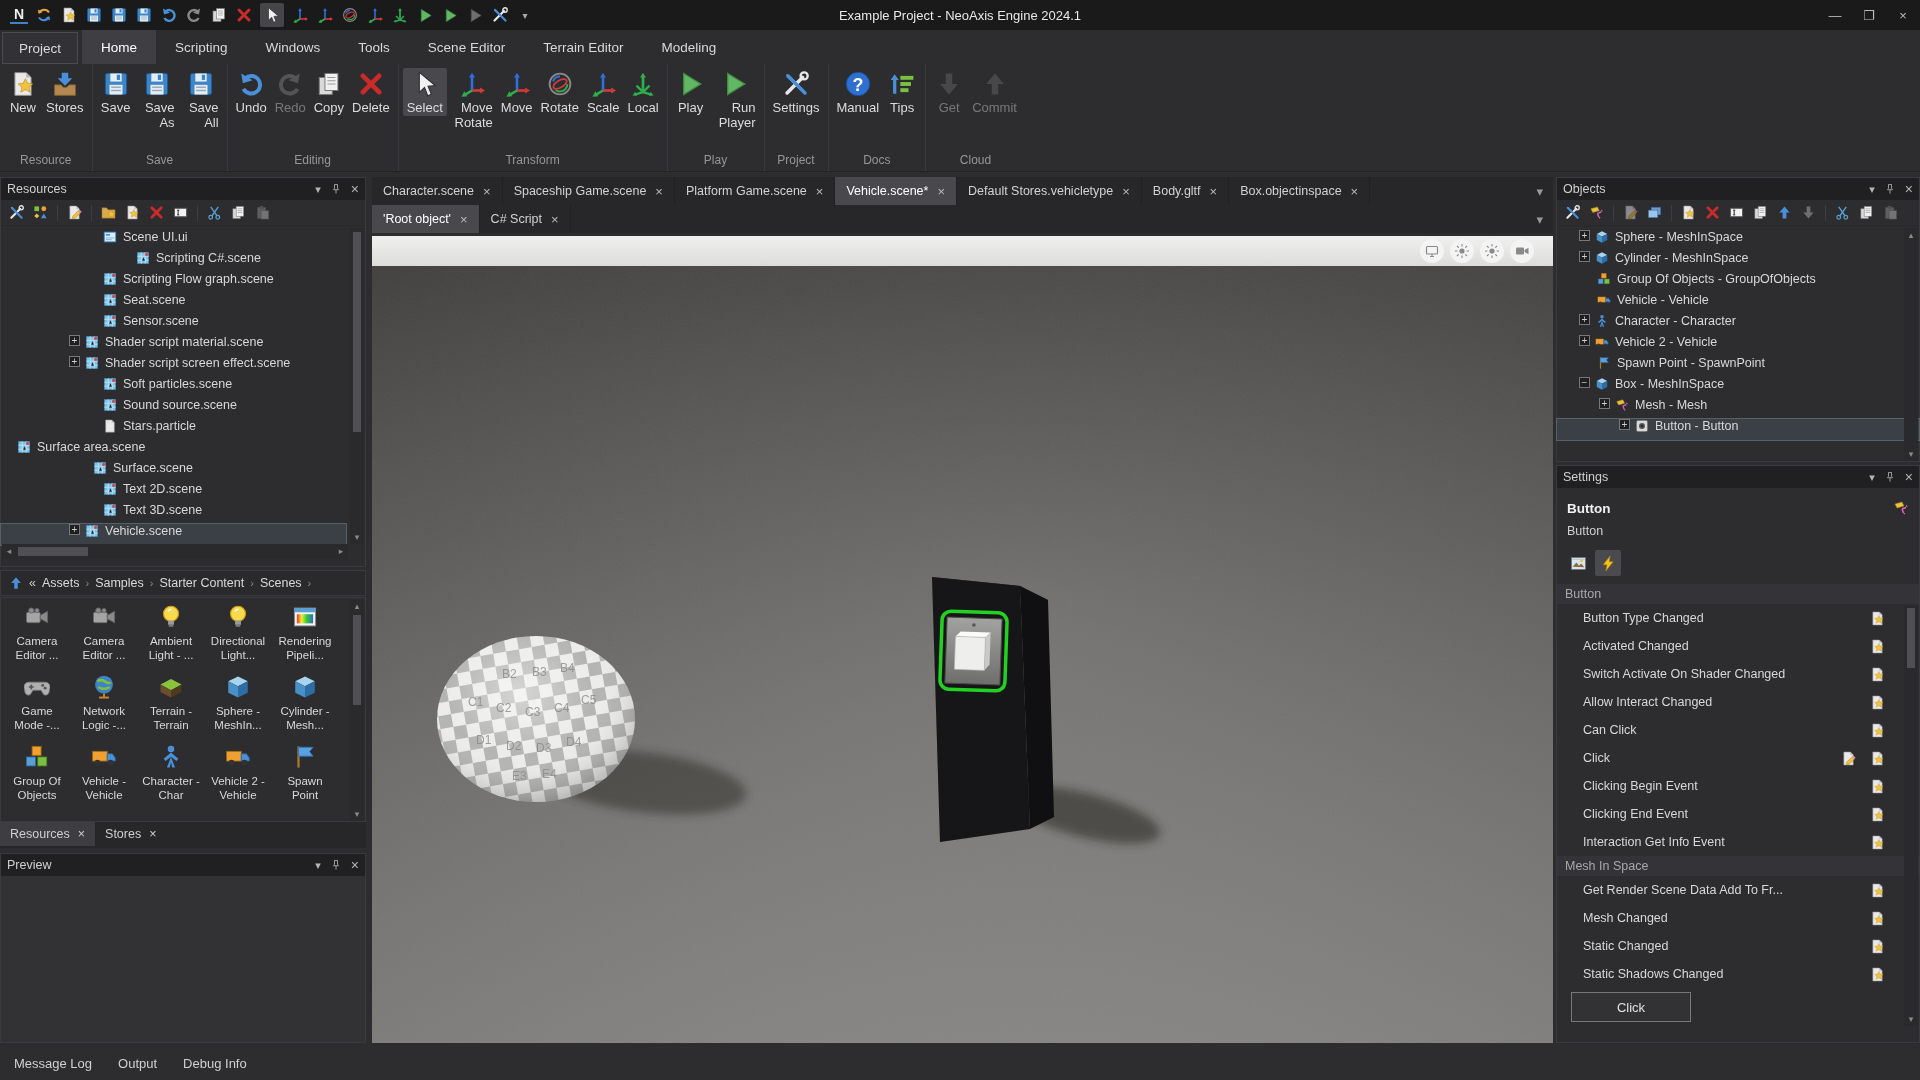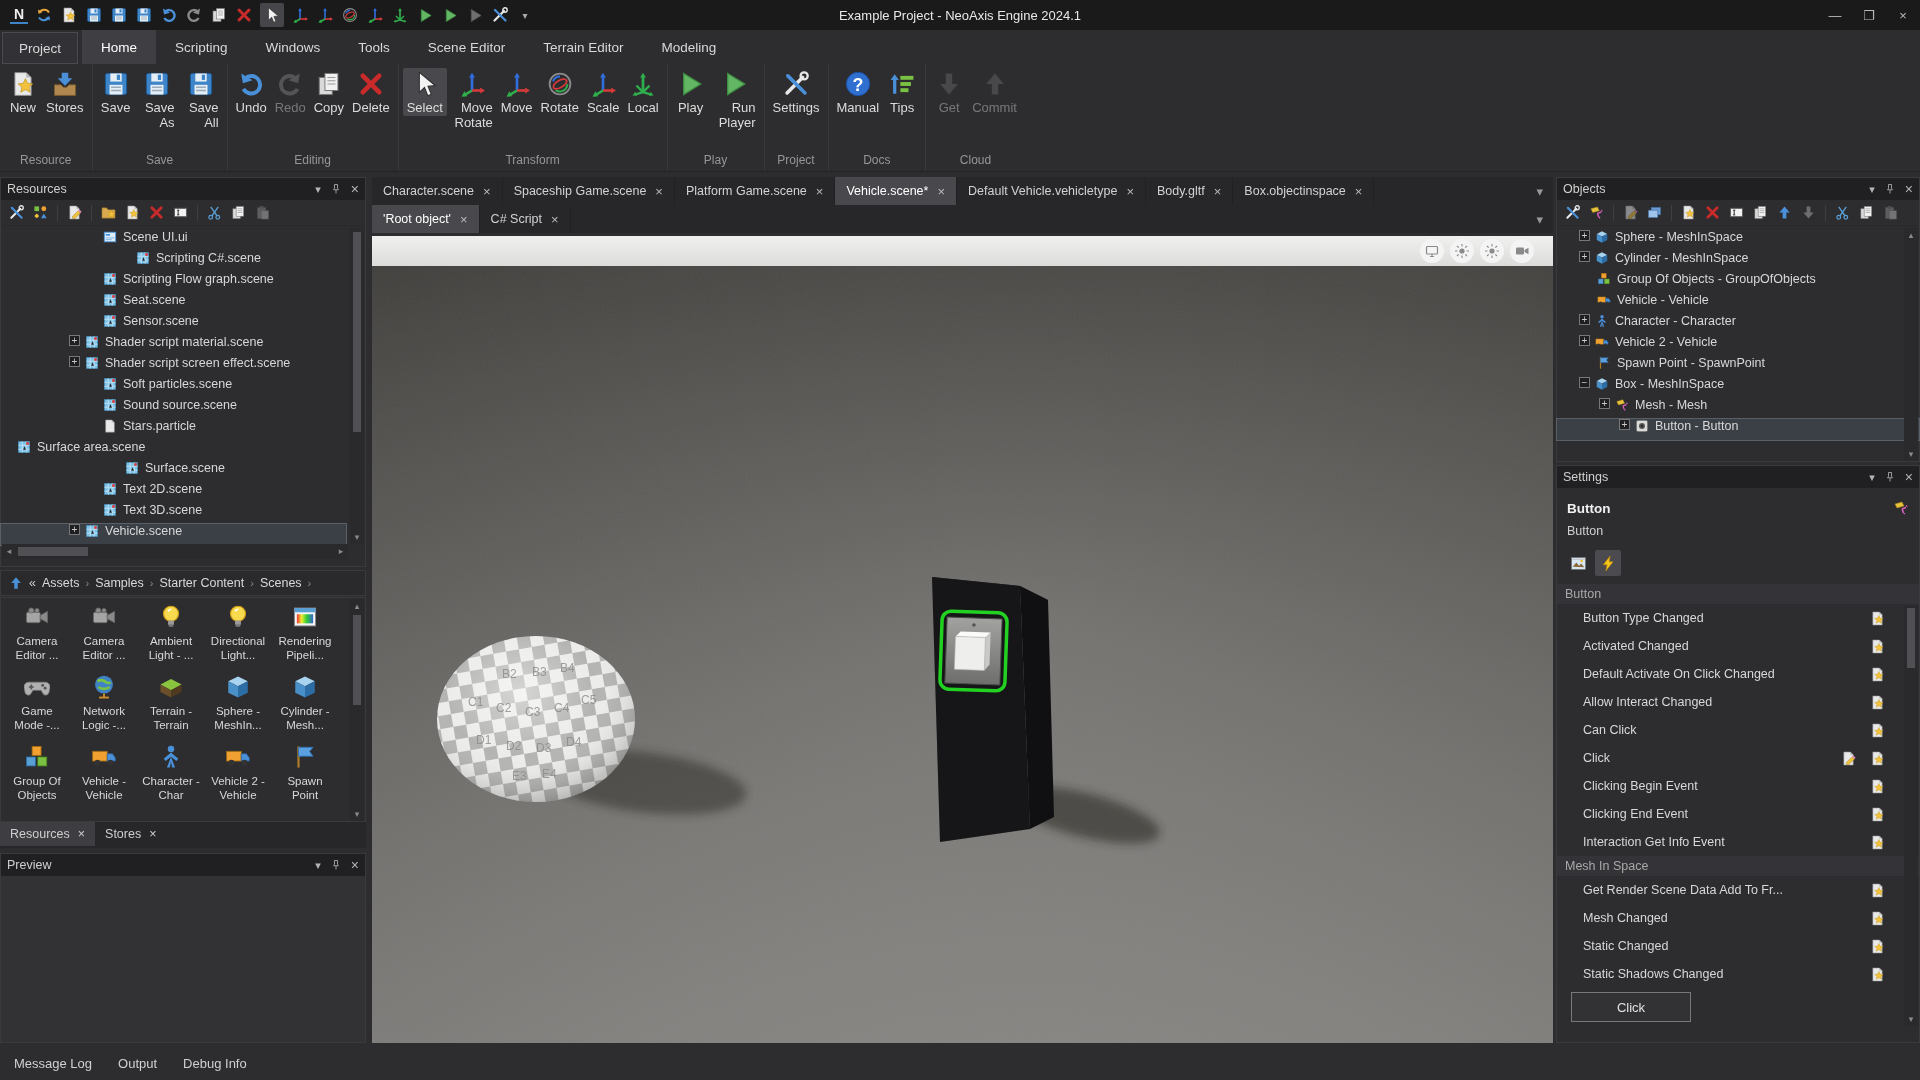--- a/index.html
+++ b/index.html
@@ -734,21 +734,21 @@
         </svg>
         <span>Stars.particle</span>
       </div>
     <div class="trow" style="">
         <span class="exp hid"></span>
         <svg class="ic" width="14" height="14">
           <use href="#s-scene"></use>
         </svg>
         <span>Surface area.scene</span>
       </div>
-    <div class="trow" style="padding-left:108px">
+    <div class="trow" style="padding-left:76px">
         <span class="exp hid"></span>
         <svg class="ic" width="14" height="14">
           <use href="#s-scene"></use>
         </svg>
         <span>Surface.scene</span>
       </div>
     <div class="trow" style="padding-left:86px">
         <span class="exp hid"></span>
         <svg class="ic" width="14" height="14">
           <use href="#s-scene"></use>
@@ -934,21 +934,21 @@
       </div>
     <div class="dtab">
         <span>Platform Game.scene</span>
         <span class="x">×</span>
       </div>
     <div class="dtab active">
         <span>Vehicle.scene*</span>
         <span class="x">×</span>
       </div>
     <div class="dtab">
-        <span>Default Vehicle.vehicletype</span>
+        <span>Default Stores.vehicletype</span>
         <span class="x">×</span>
       </div>
     <div class="dtab">
         <span>Body.gltf</span>
         <span class="x">×</span>
       </div>
     <div class="dtab">
         <span>Box.objectinspace</span>
         <span class="x">×</span>
       </div>
@@ -1248,21 +1248,21 @@
       </div>
     <div class="erow">
         <span>Activated Changed</span>
         <span class="ric">
           <svg class="ic" width="15" height="15">
             <use href="#s-pagestar"></use>
           </svg>
         </span>
       </div>
     <div class="erow">
-        <span>Default Activate On Click Changed</span>
+        <span>Switch Activate On Shader Changed</span>
         <span class="ric">
           <svg class="ic" width="15" height="15">
             <use href="#s-pagestar"></use>
           </svg>
         </span>
       </div>
     <div class="erow">
         <span>Allow Interact Changed</span>
         <span class="ric">
           <svg class="ic" width="15" height="15">

